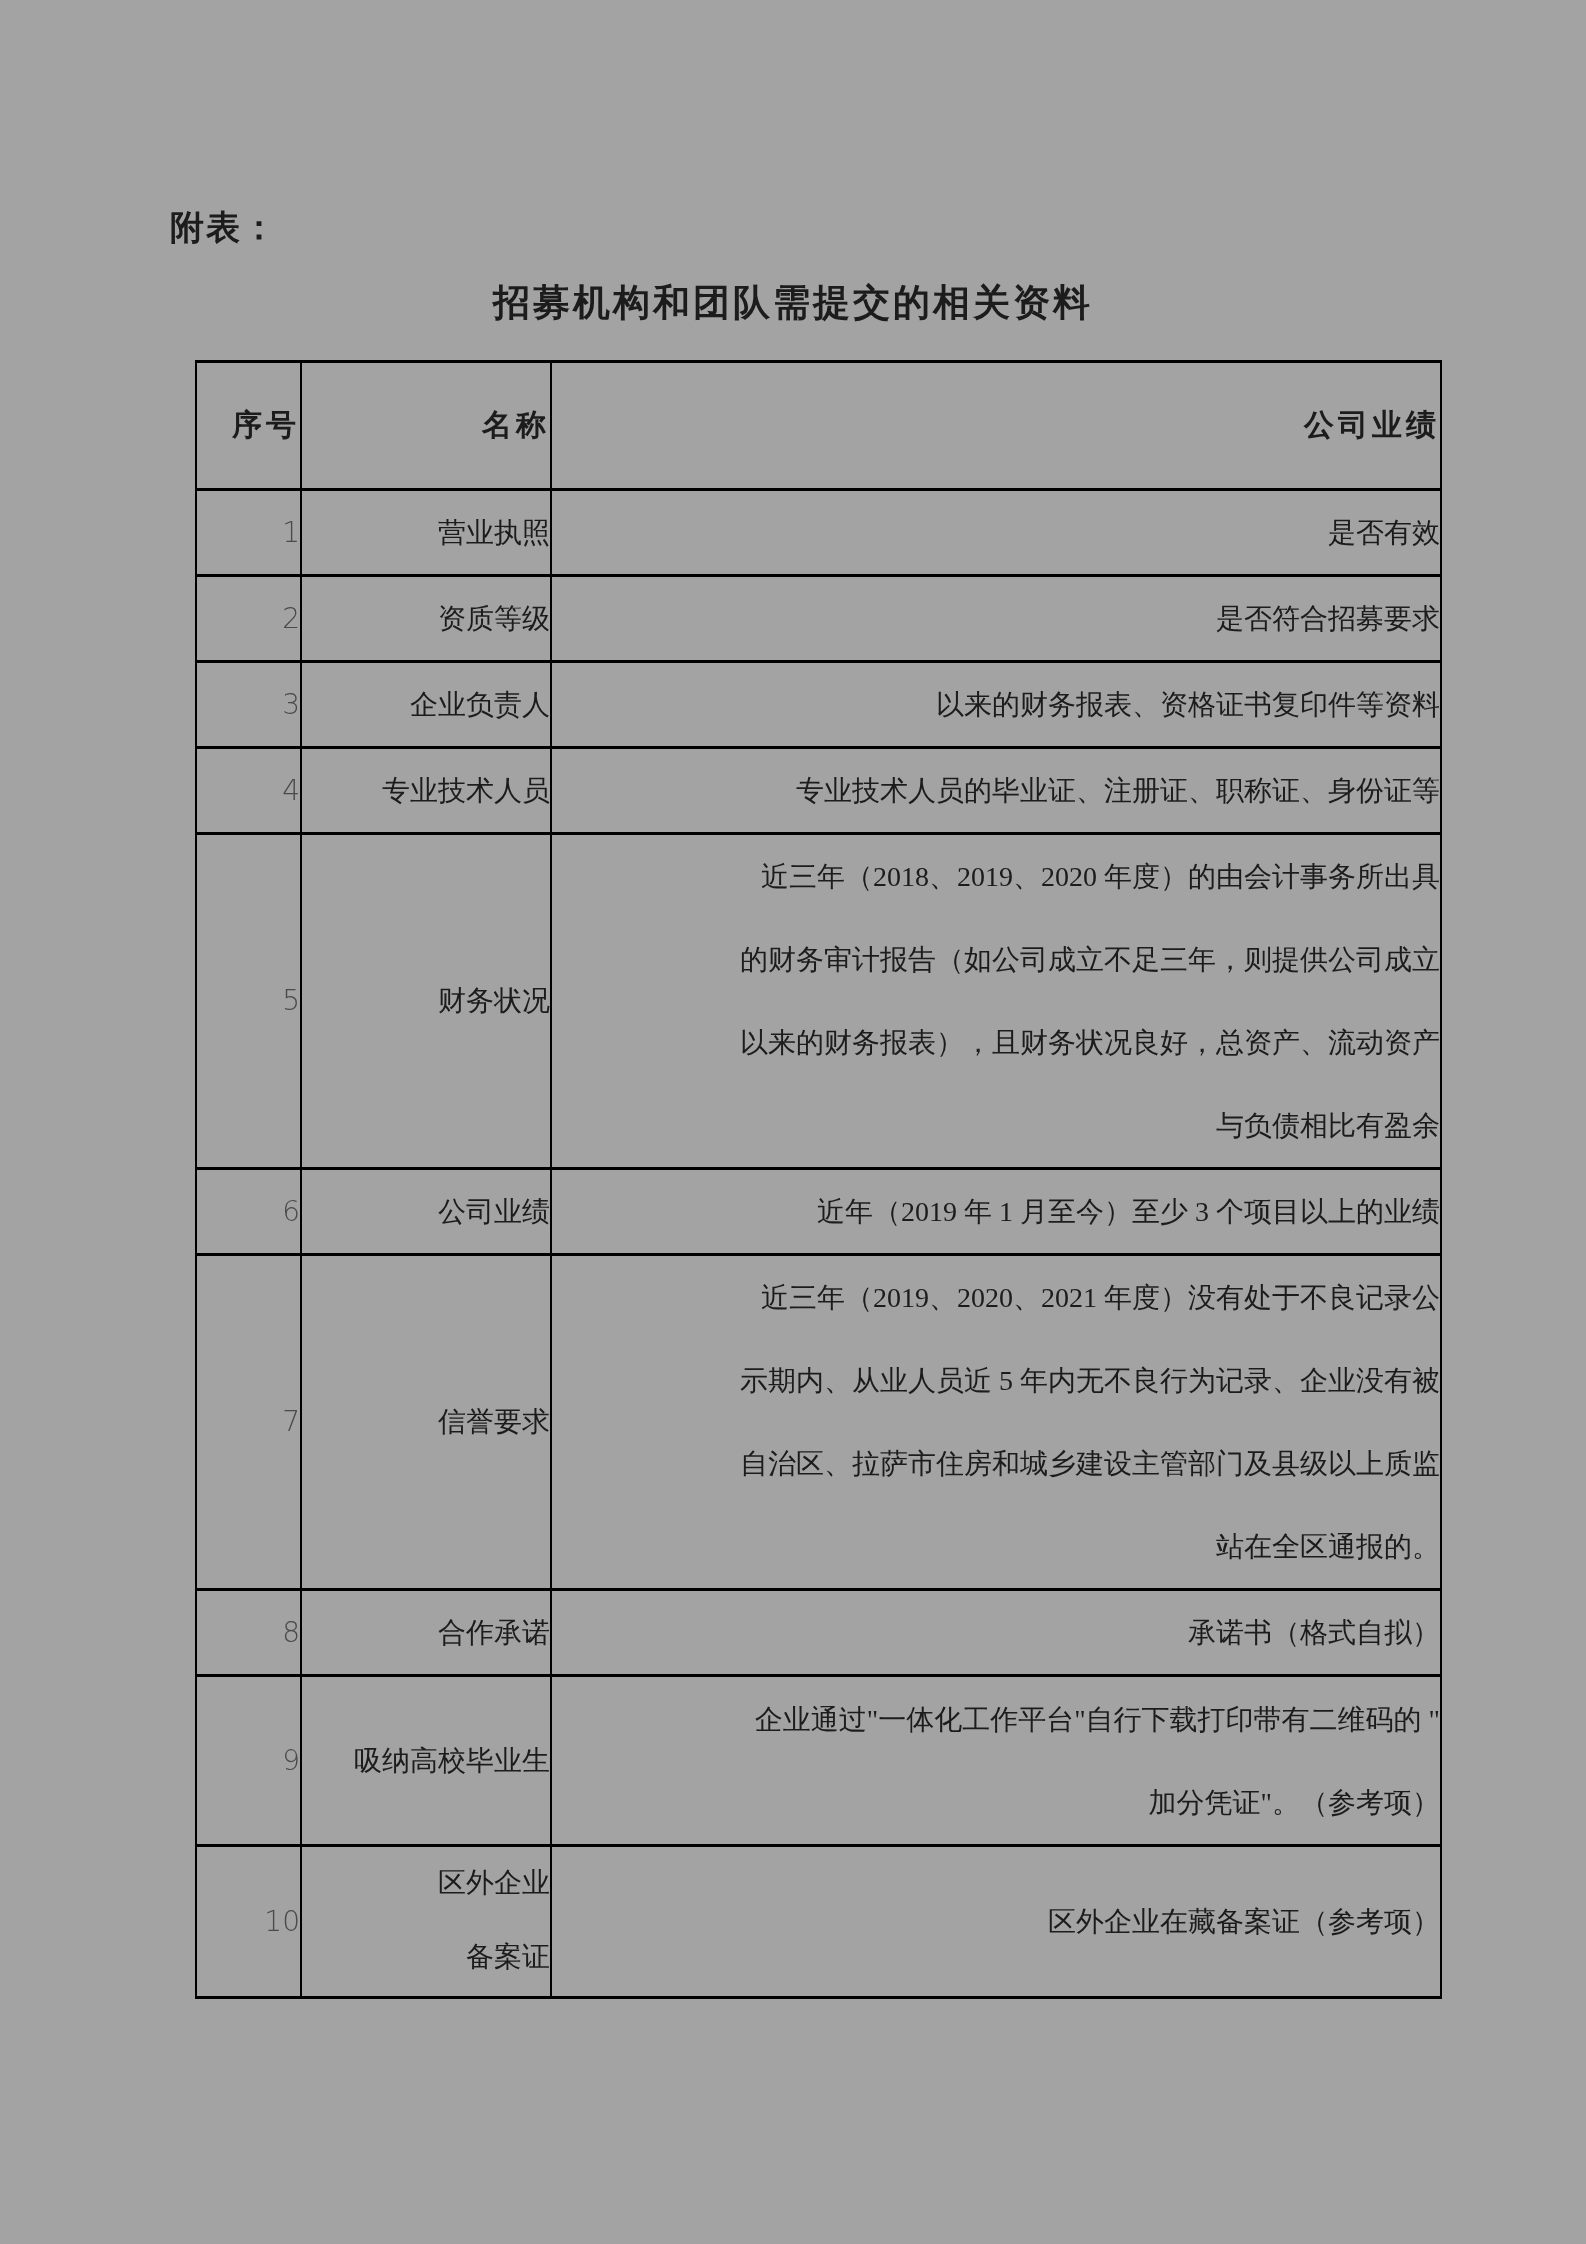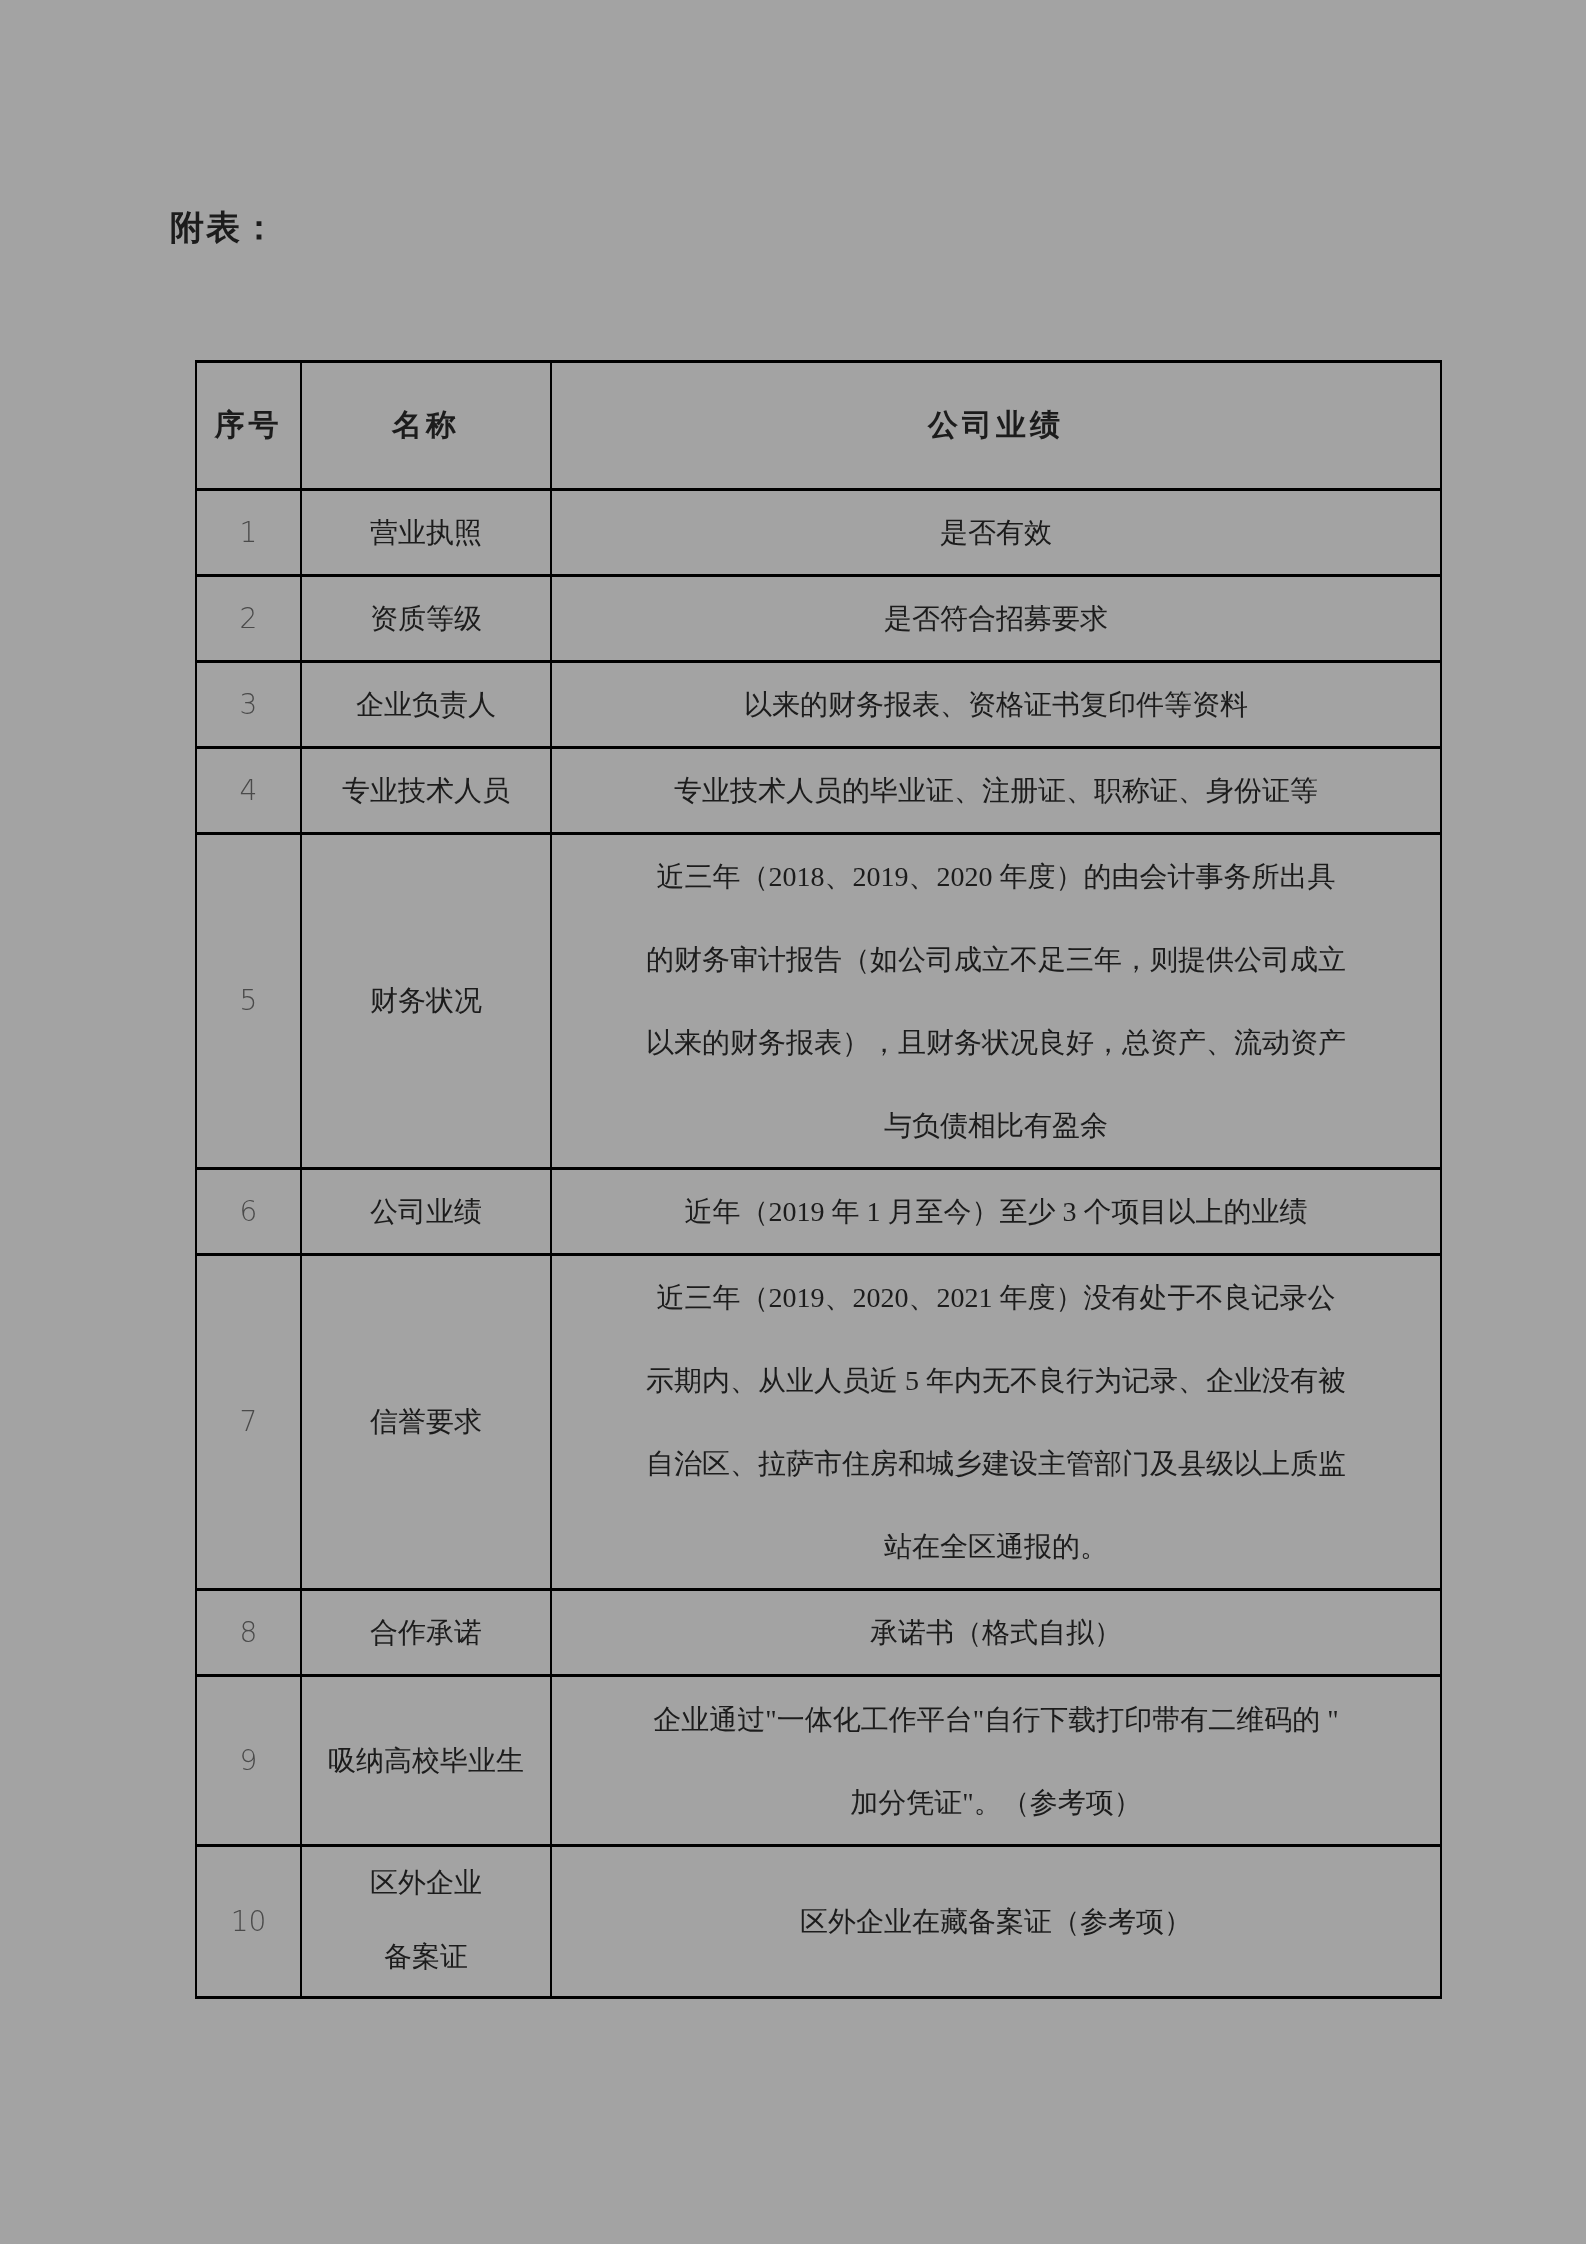--- a/index.html
+++ b/index.html
@@ -44,21 +44,21 @@
   }
   table.materials col.c-index   { width: 105px; }
   table.materials col.c-name    { width: 250px; }
   table.materials col.c-content { width: 890px; }
   table.materials th,
   table.materials td {
     border-left: 2px solid #000;
     border-right: 2px solid #000;
     border-top: 3px solid #000;
     border-bottom: 3px solid #000;
-    text-align: center;
+    text-align: right;
     vertical-align: middle;
     padding: 0 0;
     font-size: 28px;
     line-height: 1.55;
     overflow: hidden;
   }
   table.materials th {
     font-size: 30px;
     font-weight: bold;
     letter-spacing: 4px;
@@ -83,20 +83,21 @@
     font-family: Liberation Mono, monospace;
   }
 </style>
 </head>
 <body>
 
 <div class="page">
 
   <div class="annex-label">附表：</div>
 
+  <h1 class="doc-title">招募机构和团队需提交的相关资料</h1>
 
   <table class="materials">
     <colgroup>
       <col class="c-index">
       <col class="c-name">
       <col class="c-content">
     </colgroup>
     <thead>
       <tr class="h-header">
         <th>序号</th>

